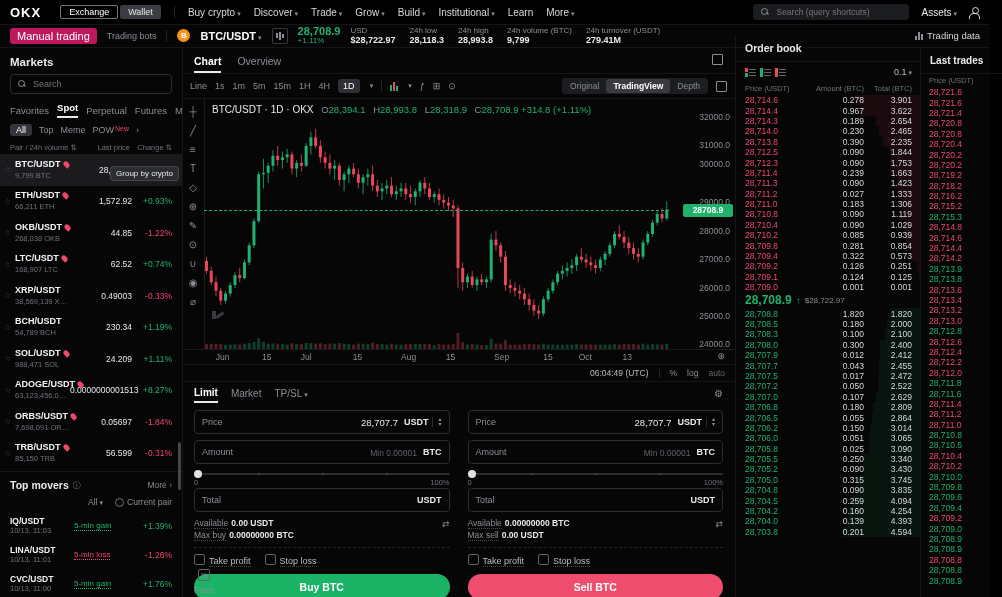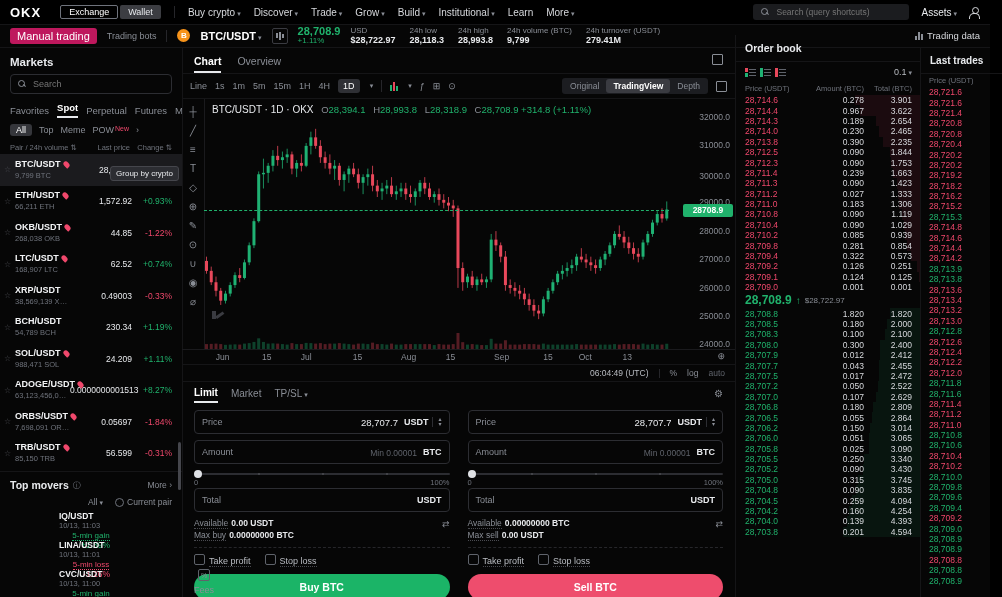--- a/index.html
+++ b/index.html
@@ -66,21 +66,21 @@
   .mprice{width:62px;text-align:right;font-size:8.5px;color:#e8eaed;white-space:nowrap;}
   .mchg{width:40px;text-align:right;font-size:8.5px;white-space:nowrap;}
   .sb-divider{height:1px;background:#151517;margin-top:2px;}
   .tm-head{display:flex;align-items:center;padding:7px 10px 2px;font-size:10.5px;font-weight:bold;}
   .tm-head .info{font-size:8px;color:#6f737c;margin-left:4px;font-weight:normal;}
   .tm-more{margin-left:auto;font-size:8.5px;color:#8a8e96;font-weight:normal;}
   .tm-filter{display:flex;align-items:center;padding:4px 10px;font-size:8.5px;color:#8a8e96;}
   .tm-filter .allsel{margin-left:78px;}
   .radio{width:7px;height:7px;border:1px solid #6f737c;border-radius:50%;display:inline-block;margin-right:3px;vertical-align:-1px;}
   .tm-cur{margin-left:auto;display:flex;align-items:center;}
-  .tmrow{display:flex;align-items:center;height:29px;padding:0 10px;flex-direction:column;}
+  .tmrow{display:flex;align-items:center;height:29px;padding:0 10px;}
   .tmrow .l{width:64px;line-height:10px;}
   .tmrow .pn{font-size:8.5px;font-weight:bold;color:#f2f3f5;white-space:nowrap;}
   .tmrow .tt{font-size:7.5px;color:#6f737c;white-space:nowrap;}
   .tmrow .ev{flex:1;font-size:8px;}
   .tmrow .ev span{border-bottom:1px dotted currentColor;}
   .tmrow .ch{width:38px;text-align:right;font-size:8.5px;}
   .sb-thumb{position:absolute;right:1px;top:395px;width:3px;height:48px;background:#45464c;border-radius:2px;}
   
   .center{position:absolute;top:47px;left:182px;width:553px;bottom:0;}
   .ctabs{height:26px;border-bottom:1px solid #151517;display:flex;align-items:flex-end;gap:16px;padding:0 12px;}
@@ -790,21 +790,21 @@
           <line x1="458.01020408163265" x2="458.01020408163265" y1="109.375" y2="123.57954545454545" stroke="#e8485b" stroke-width="0.8"></line>
           <rect x="456.51020408163265" y="115.05681818181817" width="3" height="4.428977272727314" fill="#e8485b"></rect>
           <rect x="456.51020408163265" y="245.58620689655172" width="3" height="4.413793103448276" fill="#e8485b" opacity="0.35"></rect>
           <line x1="462.7551020408163" x2="462.7551020408163" y1="102.44886363636365" y2="121.62215909090905" stroke="#1fb173" stroke-width="0.8"></line>
           <rect x="461.2551020408163" y="110.5426136363636" width="3" height="8.9431818181819" fill="#1fb173"></rect>
           <rect x="461.2551020408163" y="244.74186206896553" width="3" height="5.258137931034472" fill="#1fb173" opacity="0.35"></rect>
         </svg>
       <div id="axlabels">
           <div class="axlab" style="top: 13.0455px;">32000.0</div>
           <div class="axlab" style="top: 41.4545px;">31000.0</div>
-          <div class="axlab" style="top: 72px;">30000.0</div>
+          <div class="axlab" style="top: 60px;">30000.0</div>
           <div class="axlab" style="top: 98.2727px;">29000.0</div>
           <div class="axlab" style="top: 126.682px;">28000.0</div>
           <div class="axlab" style="top: 155.091px;">27000.0</div>
           <div class="axlab" style="top: 183.5px;">26000.0</div>
           <div class="axlab" style="top: 211.909px;">25000.0</div>
           <div class="axlab" style="top: 240.318px;">24000.0</div>
         </div>
       <div class="cpline" id="cpline" style="top: 110.543px;"></div>
       <div class="cptag" id="cptag" style="top: 104.543px;">28708.9</div>
       <div class="tvmark">

